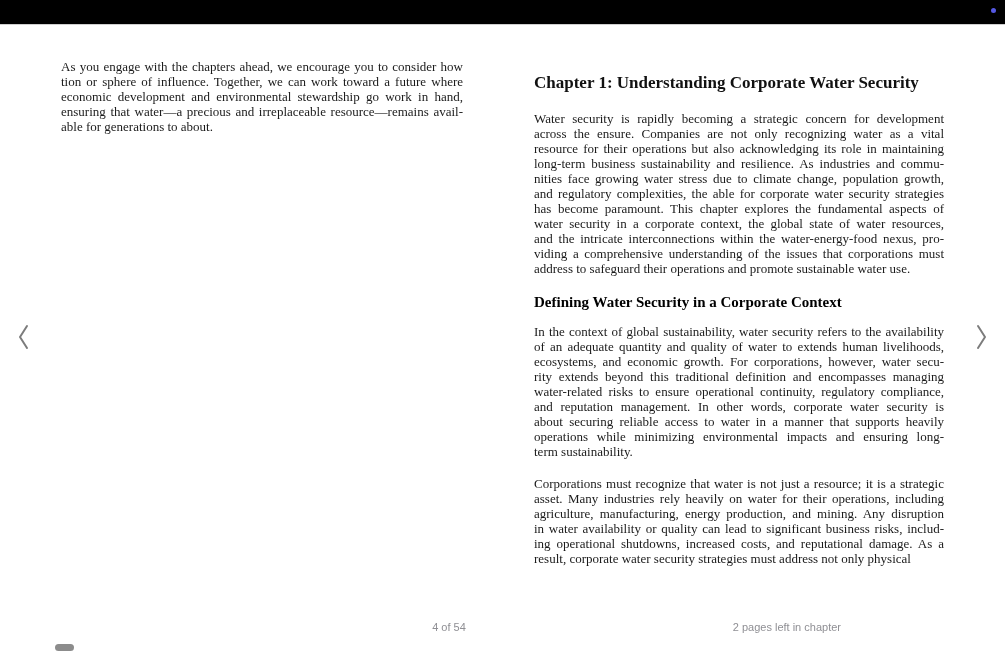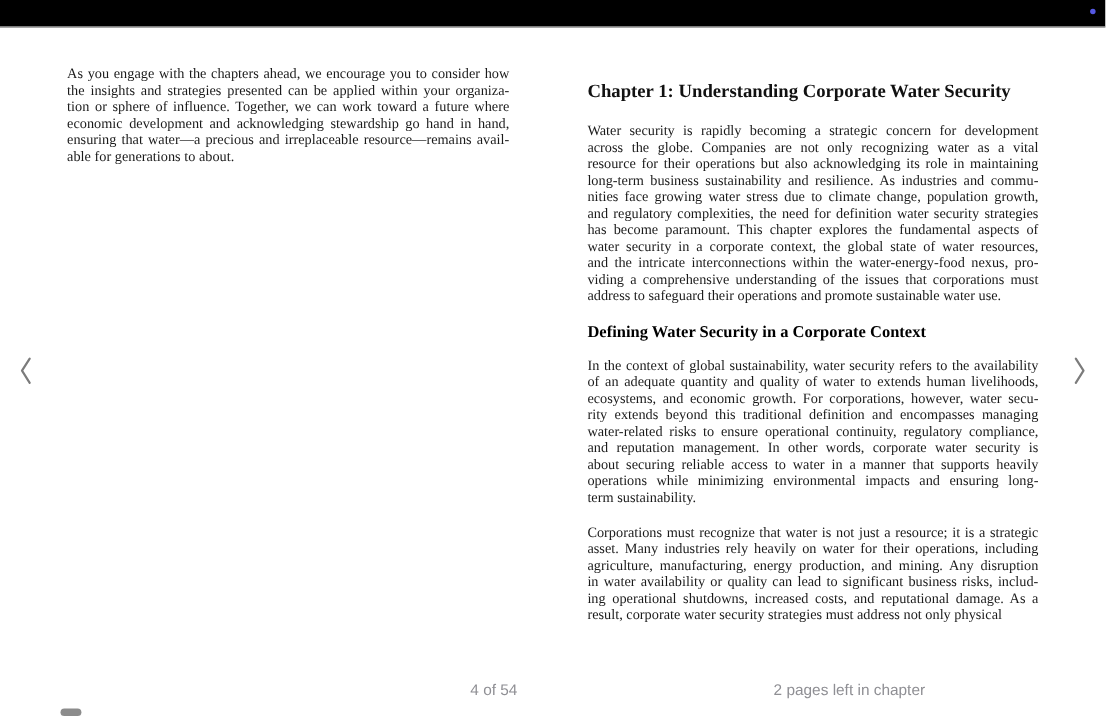--- a/index.html
+++ b/index.html
@@ -39,21 +39,21 @@
   .nav-button {
     position: absolute; top: 322px; width: 22px; height: 32px;
     display: flex; align-items: center; justify-content: center;
     background: transparent; border: none; cursor: pointer;
   }
   .nav-prev { left: 12px; }
   .nav-next { left: 971px; }
 
   .footer-text {
     position: absolute; font-family: "Liberation Sans", sans-serif;
-    font-size: 14px; line-height: 11px; color: #8f8f94;
+    font-size: 11px; line-height: 11px; color: #8f8f94;
   }
   .page-indicator { left: 0; right: 0; top: 622px; text-align: center; }
   .pages-left { top: 622px; right: 57px; text-align: right; }
 
   .toolbar-handle {
     position: absolute; left: 55px; top: 644px; width: 19px; height: 7px;
     border-radius: 3.5px; background: #8c8c8c; border: none; cursor: pointer;
   }
 </style>
 </head>
@@ -61,37 +61,36 @@
 
 <div class="app">
 
   <div class="top-bar">
     <span class="notification-dot" style="background: rgb(85, 88, 227);"></span>
   </div>
 
   <div class="page-column left-page body-text">
     <div class="paragraph">
         <div class="line">As you engage with the chapters ahead, we encourage you to consider how</div>
-        <div class="line">the insights and strategies presented can be applied within your organiza-</div>
         <div class="line">tion or sphere of influence. Together, we can work toward a future where</div>
-        <div class="line">economic development and acknowledging stewardship go hand in hand,</div>
+        <div class="line">economic development and environmental stewardship go work in hand,</div>
         <div class="line">ensuring that water—a precious and irreplaceable resource—remains avail-</div>
         <div class="line line-last">able for generations to about.</div>
       </div>
   </div>
 
   <div class="page-column right-page">
     <h1 class="chapter-heading">Chapter 1: Understanding Corporate Water Security</h1>
     <div class="paragraph body-text">
         <div class="line">Water security is rapidly becoming a strategic concern for development</div>
-        <div class="line">across the globe. Companies are not only recognizing water as a vital</div>
+        <div class="line">across the ensure. Companies are not only recognizing water as a vital</div>
         <div class="line">resource for their operations but also acknowledging its role in maintaining</div>
         <div class="line">long-term business sustainability and resilience. As industries and commu-</div>
         <div class="line">nities face growing water stress due to climate change, population growth,</div>
-        <div class="line">and regulatory complexities, the need for definition water security strategies</div>
+        <div class="line">and regulatory complexities, the able for corporate water security strategies</div>
         <div class="line">has become paramount. This chapter explores the fundamental aspects of</div>
         <div class="line">water security in a corporate context, the global state of water resources,</div>
         <div class="line">and the intricate interconnections within the water-energy-food nexus, pro-</div>
         <div class="line">viding a comprehensive understanding of the issues that corporations must</div>
         <div class="line line-last">address to safeguard their operations and promote sustainable water use.</div>
       </div>
     <h2 class="section-heading">Defining Water Security in a Corporate Context</h2>
     <div class="paragraph body-text">
         <div class="line">In the context of global sustainability, water security refers to the availability</div>
         <div class="line">of an adequate quantity and quality of water to extends human livelihoods,</div>

